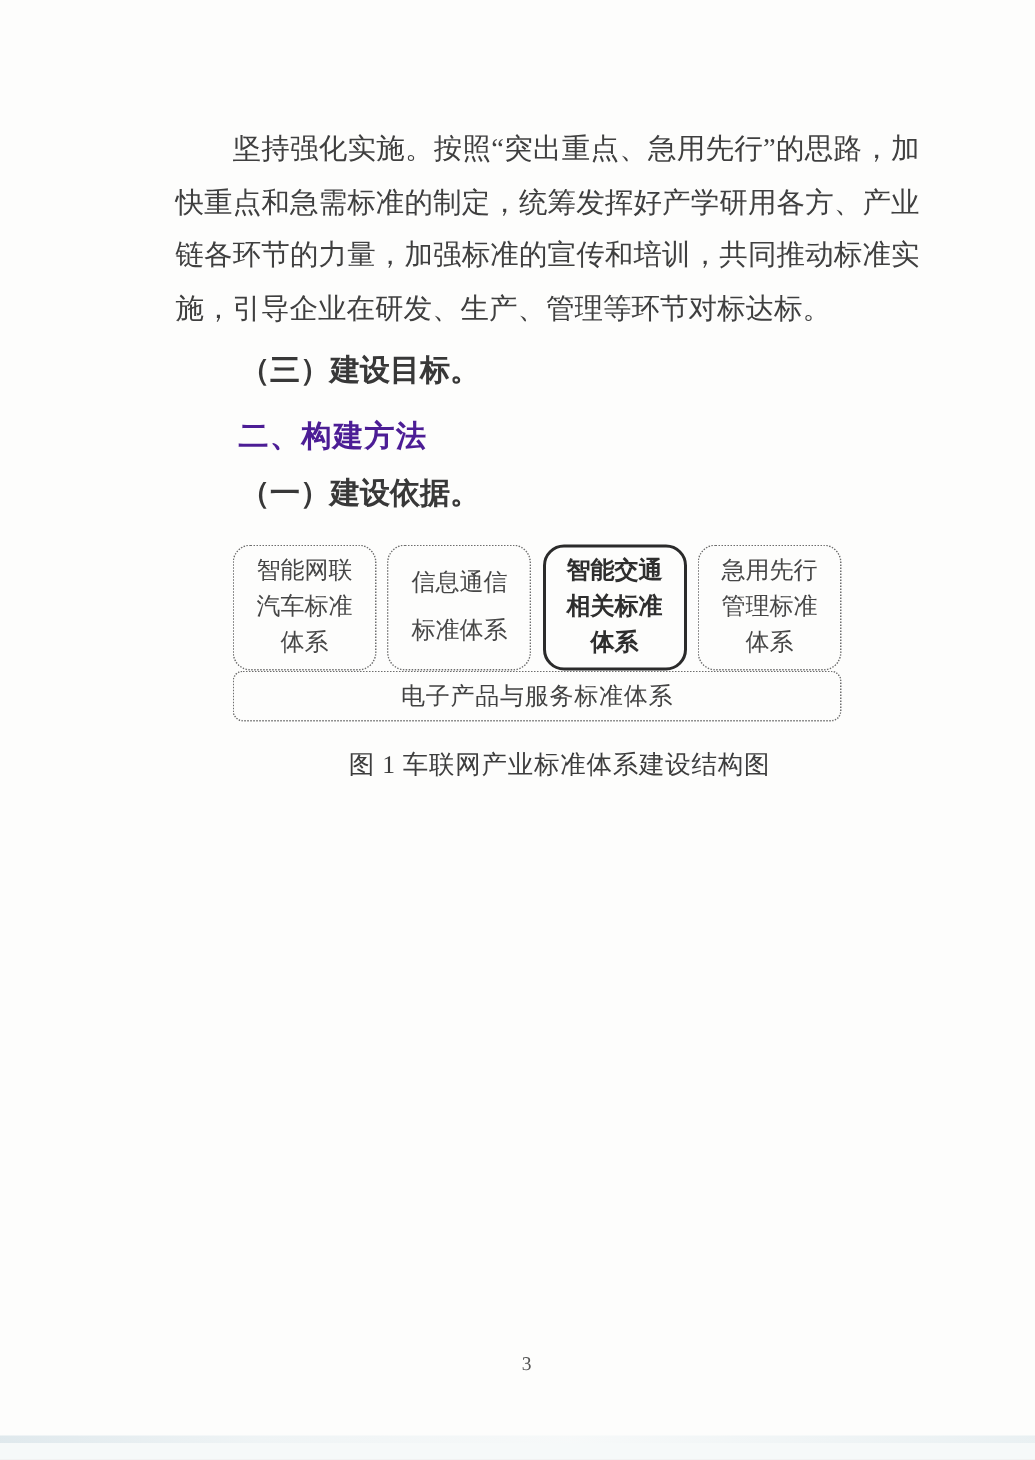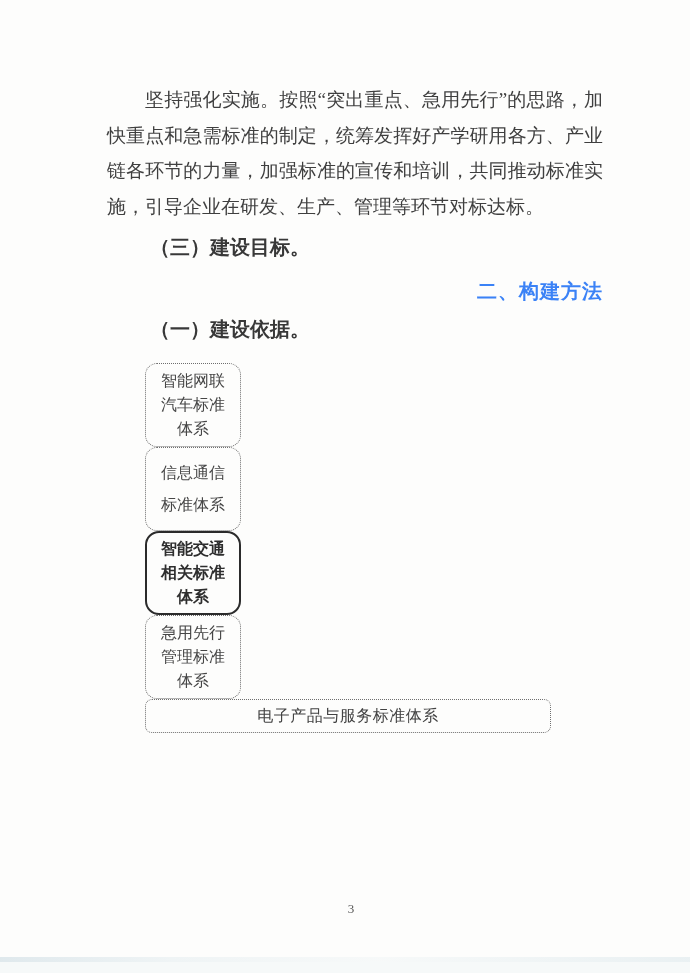--- a/index.html
+++ b/index.html
@@ -6,21 +6,21 @@
   .page{
     position:relative;
     width:690px;height:973px;
     background:#fdfdfc;
     overflow:hidden;
     font-family:"Liberation Serif", serif;
     color:#3f3f3f;
   }
   .content{
     position:absolute;
-    left:107px;top:82px;width:496px;
+    left:117px;top:82px;width:496px;
   }
   .body-para{
     margin:0;
     font-size:19px;
     line-height:35.6px;
     text-align:justify;
     text-indent:2em;
     color:#3f3f3f;
     letter-spacing:0;
   }
@@ -33,23 +33,22 @@
     color:#383838;
     font-family:"Liberation Serif", serif;
   }
   .hei-heading{
     margin:8px 0 0 0;
     font-size:20px;
     line-height:35.6px;
     font-weight:700;
     text-indent:2.1em;
     letter-spacing:1px;
-    color:#3b82f6;
+    color:#4c1d95;
     font-family:"Liberation Sans", sans-serif;
-    text-align:right;
   }
   .kaiti-heading.basis{margin-top:2px;}
   
   .figure{
     margin:5px 0 0 38px;
     width:406px;
   }
   .fig-box{
     box-sizing:border-box;
     display:flex;align-items:center;justify-content:center;
@@ -60,21 +59,20 @@
   }
   .top-box{
     height:29px;
     border:1.4px solid #4d4d4d;
     border-radius:8px;
   }
   .pillar-row{
     margin-top:16px;
     display:flex;
     justify-content:space-between;
-    flex-direction:column;
   }
   .pillar{
     box-sizing:border-box;
     width:96px;height:84px;
     border:1.6px dotted #6e6e6e;
     border-radius:12px;
     display:flex;flex-direction:column;
     align-items:center;justify-content:center;
     font-size:16px;line-height:24px;
     text-align:center;
@@ -168,20 +166,21 @@
           <span>管理标准</span>
           <span>体系</span>
         </div>
 
       </div>
 
       <div class="fig-box bottom-box">电子产品与服务标准体系</div>
 
     </div>
 
+    <div class="fig-caption">图 1  车联网产业标准体系建设结构图</div>
 
   </div>
 
   <div class="page-number">3</div>
 
   <div class="scan-edge"></div>
   <div class="scan-edge-below"></div>
 
 </div>
 

